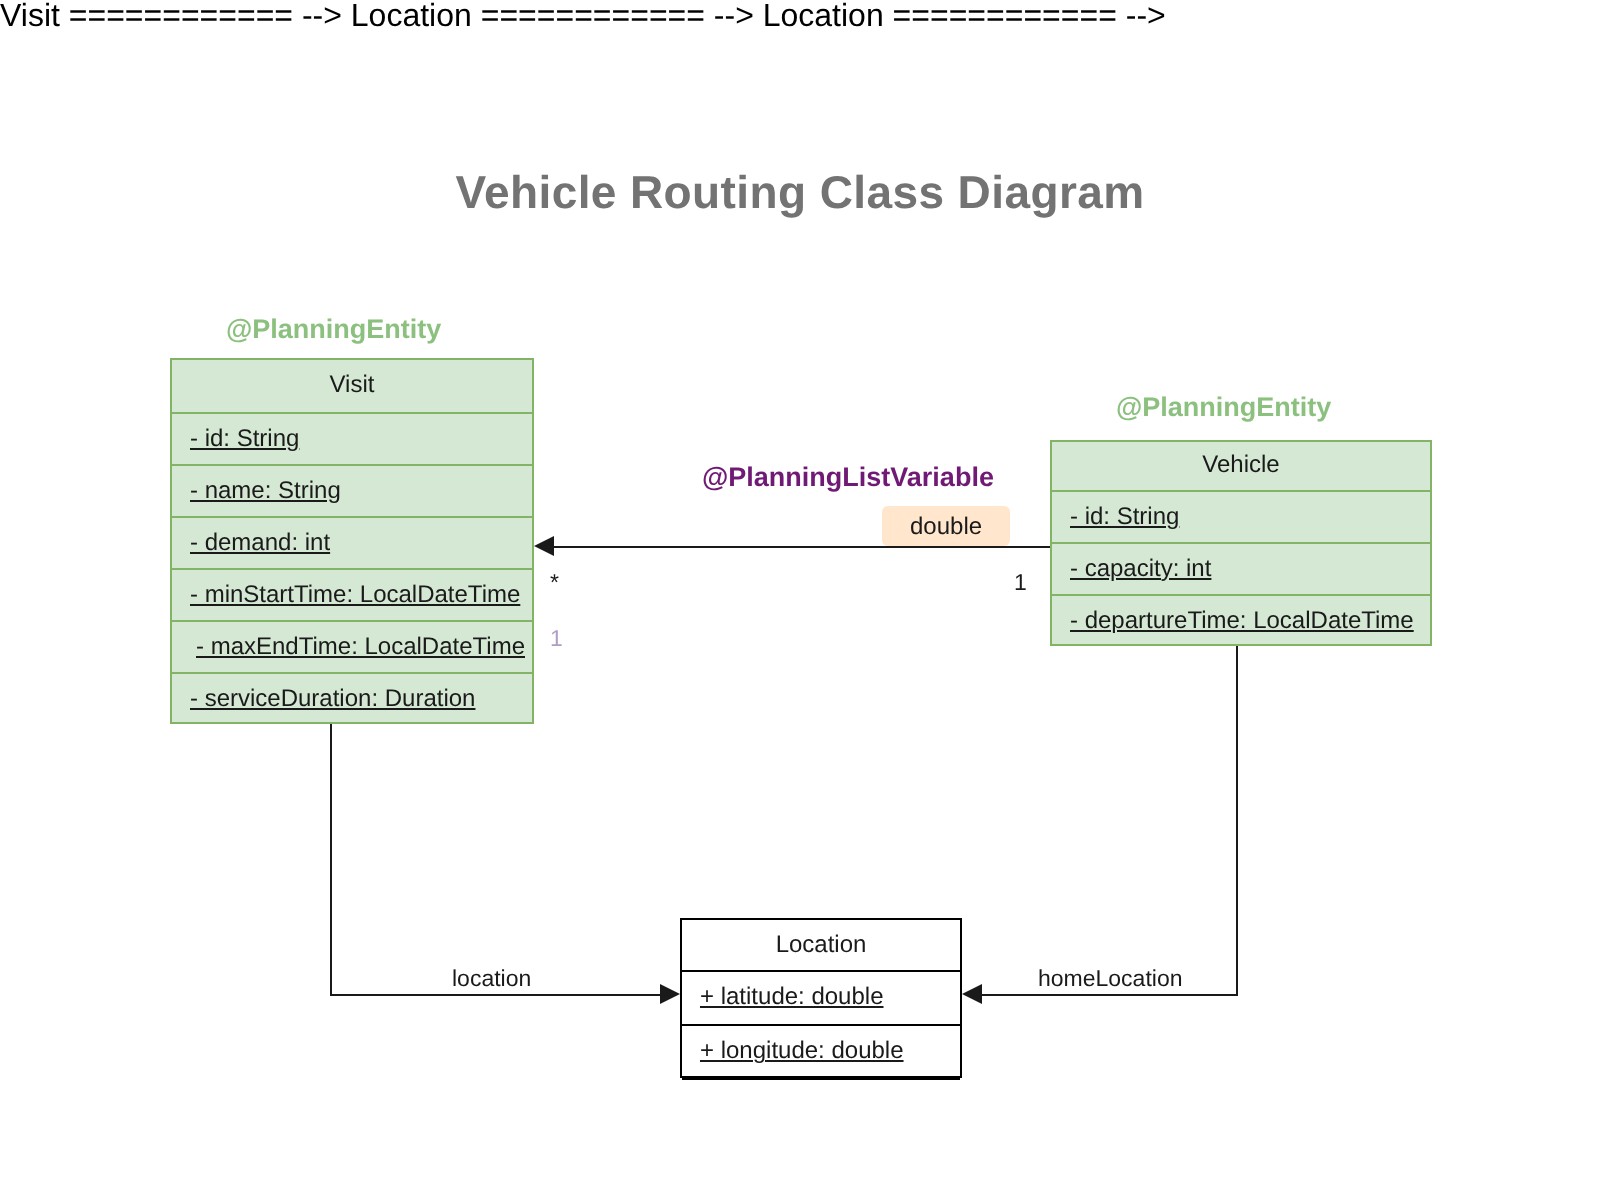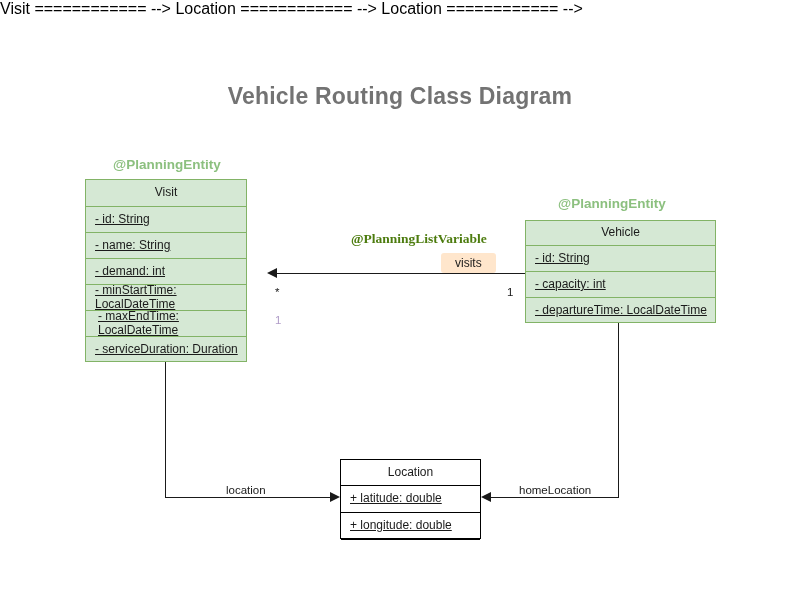--- a/index.html
+++ b/index.html
@@ -31,21 +31,21 @@
   }
 
   
   .annotation {
     position: absolute;
     font-size: 13.5px;
     font-weight: bold;
     white-space: nowrap;
   }
   .annotation.green  { color: #8cc07f; }
-  .annotation.orange { color: #4d7c0f; font-family: Liberation Serif, serif; }
+  .annotation.orange { color: #701a75; }
 
   
   .uml-class {
     position: absolute;
     box-sizing: border-box;
     border: 1px solid #82b366;
     background: #d5e8d4;
   }
   .uml-class.plain {
     border: 1px solid #000000;
@@ -126,21 +126,21 @@
 <body>
 
 <div id="canvas">
 
   
   <div id="diagram-title">Vehicle Routing Class Diagram</div>
 
   
   <div class="annotation green" style="left:113px; top:157px;">@PlanningEntity</div>
 
-  <div class="uml-class" style="left:85px; top:179px; width:162px; height:183px;">
+  <div class="uml-class" style="left:85px; top:179px; width:182px; height:183px;">
     <div class="uml-row header" style="height:27px;">Visit</div>
     <div class="uml-row field" style="height:26px;">- id: String</div>
     <div class="uml-row field" style="height:26px;">- name: String</div>
     <div class="uml-row field" style="height:26px;">- demand: int</div>
     <div class="uml-row field" style="height:26px;">- minStartTime: LocalDateTime</div>
     <div class="uml-row field" style="height:26px;padding-left:12px;">- maxEndTime: LocalDateTime</div>
     <div class="uml-row field" style="height:26px;">- serviceDuration: Duration</div>
   </div>
 
   
@@ -159,21 +159,21 @@
     <div class="uml-row field" style="height:27px;">+ latitude: double</div>
     <div class="uml-row field" style="height:27px;">+ longitude: double</div>
   </div>
 
    Visit ============ --&gt;
   <div class="annotation orange" style="left:351px; top:231px;">@PlanningListVariable</div>
 
   <div class="edge-h" style="left:277px; top:273px; width:248px;"></div>
   <div class="arrow left" style="left:267px; top:268px;"></div>
 
-  <div class="edge-label badge" style="left:441px; top:253px;">visits</div>
+  <div class="edge-label badge" style="left:441px; top:253px;">double</div>
 
   <div class="multiplicity" style="left:275px; top:286px;">*</div>
   <div class="multiplicity" style="left:507px; top:286px;">1</div>
   <div class="multiplicity muted" style="left:275px; top:314px;">1</div>
 
    Location ============ --&gt;
   <div class="edge-v" style="left:165px; top:362px; height:135px;"></div>
   <div class="edge-h" style="left:165px; top:497px; width:165px;"></div>
   <div class="arrow right" style="left:330px; top:492px;"></div>
   <div class="edge-label" style="left:226px; top:484px;">location</div>

